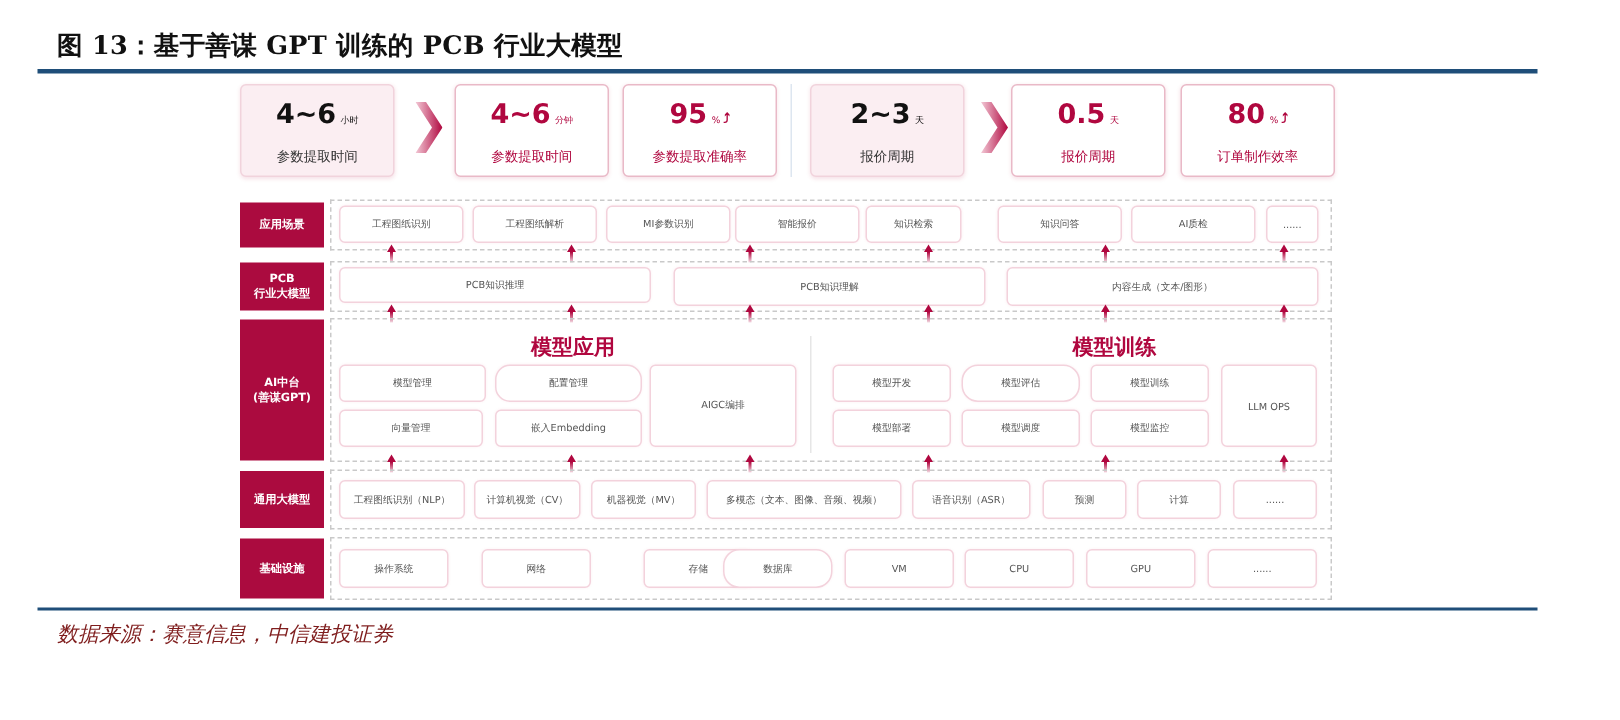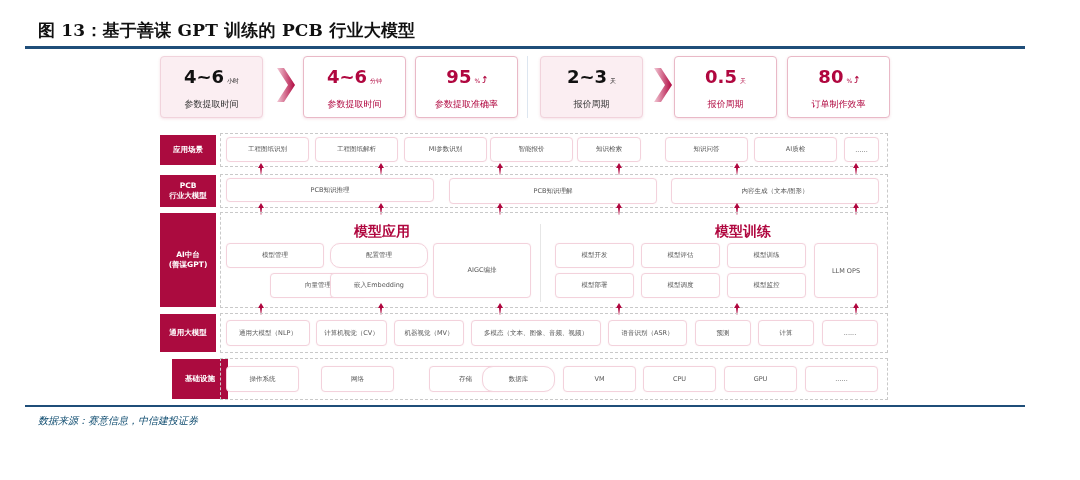--- a/index.html
+++ b/index.html
@@ -2,21 +2,21 @@
 <html><head>
 <meta charset="utf-8">
 <style>
   * { box-sizing: border-box; margin: 0; padding: 0; }
   html, body { width: 1080px; height: 480px; background: #ffffff; overflow: hidden; }
   body { position: relative; font-family: "DejaVu Sans", "Liberation Sans", sans-serif; color: #333; }
 
   .fig-title { position: absolute; left: 38px; top: 19px; font-family: "DejaVu Serif", "Liberation Serif", serif; font-weight: bold; font-size: 17px; color: #111; letter-spacing: 0.2px; }
   .rule-top { position: absolute; left: 25px; top: 46px; width: 1000px; height: 3px; background: #1f4e79; }
   .rule-bottom { position: absolute; left: 25px; top: 405px; width: 1000px; height: 2px; background: #1f4e79; }
-  .source { position: absolute; left: 38px; top: 414px; font-family: "DejaVu Serif", "Liberation Serif", serif; font-style: italic; font-size: 10px; color: #0c4a6e; }
+  .source { position: absolute; left: 38px; top: 414px; font-family: "DejaVu Serif", "Liberation Serif", serif; font-style: italic; font-size: 14px; color: #7f1d1d; }
 
   
   .kpi { position: absolute; top: 56px; height: 62px; width: 103px; border: 1px solid #e9b9c7; border-radius: 4px; background: #fff; text-align: center; box-shadow: 0 1px 3px rgba(180,0,60,0.12); }
   .kpi.before { background: #fbeef2; border-color: #f1d3dc; }
   .kpi .val { margin-top: 9px; font-size: 18px; font-weight: bold; color: #111; line-height: 22px; }
   .kpi.after .val { color: #b0073f; }
   .kpi .unit { font-size: 6px; font-weight: normal; margin-left: 3px; }
   .kpi .lbl { margin-top: 6px; font-size: 9px; color: #333; }
   .kpi.after .lbl { color: #b0073f; }
   .kpi .up { font-size: 9px; color: #b0073f; margin-left: 2px; }
@@ -120,54 +120,54 @@
 <div class="arrow" style="left:734px;top:203px;"></div>
 <div class="arrow" style="left:853px;top:203px;"></div>
 
 <div class="layer-label" style="top:213px;height:94px;white-space:pre-line;">AI中台
 (善谋GPT)</div>
 <div class="band" style="top:212px;height:96px;"></div>
 
 <div class="sec-title" style="left:354px;top:223px;">模型应用</div>
 <div class="box" style="left:226px;top:243px;width:98px;height:25px;">模型管理</div>
 <div class="box" style="left:330px;top:243px;width:98px;height:25px;border-radius:10px;">配置管理</div>
-<div class="box" style="left:226px;top:273px;width:96px;height:25px;margin-left:44px;">向量管理</div>
+<div class="box" style="left:226px;top:273px;width:96px;height:25px;">向量管理</div>
 <div class="box" style="left:330px;top:273px;width:98px;height:25px;">嵌入Embedding</div>
 <div class="box" style="left:433px;top:243px;width:98px;height:55px;">AIGC编排</div>
 
 <div class="mid-divider"></div>
 
 <div class="sec-title" style="left:695px;top:223px;margin-left:20px;">模型训练</div>
 <div class="box" style="left:555px;top:243px;width:79px;height:25px;">模型开发</div>
-<div class="box" style="left:641px;top:243px;width:79px;height:25px;">模型评估</div>
+<div class="box" style="left:641px;top:243px;width:79px;height:25px;border-radius:11px;">模型评估</div>
 <div class="box" style="left:727px;top:243px;width:79px;height:25px;">模型训练</div>
 <div class="box" style="left:555px;top:273px;width:79px;height:25px;">模型部署</div>
 <div class="box" style="left:641px;top:273px;width:79px;height:25px;">模型调度</div>
 <div class="box" style="left:727px;top:273px;width:79px;height:25px;">模型监控</div>
 <div class="box" style="left:814px;top:243px;width:64px;height:55px;">LLM OPS</div>
 
 <div class="arrow" style="left:258px;top:303px;"></div>
 <div class="arrow" style="left:378px;top:303px;"></div>
 <div class="arrow" style="left:497px;top:303px;"></div>
 <div class="arrow" style="left:616px;top:303px;"></div>
 <div class="arrow" style="left:734px;top:303px;"></div>
 <div class="arrow" style="left:853px;top:303px;"></div>
 
 <div class="layer-label" style="top:314px;height:38px;">通用大模型</div>
 <div class="band" style="top:313px;height:40px;"></div>
-<div class="box" style="left:226px;top:320px;width:84px;height:26px;">通用大模型（NLP）</div>
+<div class="box" style="left:226px;top:320px;width:84px;height:26px;">工程图纸识别（NLP）</div>
 <div class="box" style="left:316px;top:320px;width:71px;height:26px;">计算机视觉（CV）</div>
 <div class="box" style="left:394px;top:320px;width:70px;height:26px;">机器视觉（MV）</div>
 <div class="box" style="left:471px;top:320px;width:130px;height:26px;">多模态（文本、图像、音频、视频）</div>
 <div class="box" style="left:608px;top:320px;width:79px;height:26px;">语音识别（ASR）</div>
 <div class="box" style="left:695px;top:320px;width:56px;height:26px;">预测</div>
 <div class="box" style="left:758px;top:320px;width:56px;height:26px;">计算</div>
 <div class="box" style="left:822px;top:320px;width:56px;height:26px;">......</div>
 
-<div class="layer-label" style="top:359px;height:40px;margin-left:12px;">基础设施</div>
+<div class="layer-label" style="top:359px;height:40px;">基础设施</div>
 <div class="band" style="top:358px;height:42px;"></div>
 <div class="box" style="left:226px;top:366px;width:73px;height:26px;">操作系统</div>
 <div class="box" style="left:321px;top:366px;width:73px;height:26px;">网络</div>
 <div class="box" style="left:401px;top:366px;width:73px;height:26px;margin-left:28px;">存储</div>
 <div class="box" style="left:482px;top:366px;width:73px;height:26px;border-radius:11px;">数据库</div>
 <div class="box" style="left:563px;top:366px;width:73px;height:26px;">VM</div>
 <div class="box" style="left:643px;top:366px;width:73px;height:26px;">CPU</div>
 <div class="box" style="left:724px;top:366px;width:73px;height:26px;">GPU</div>
 <div class="box" style="left:805px;top:366px;width:73px;height:26px;">......</div>
 

